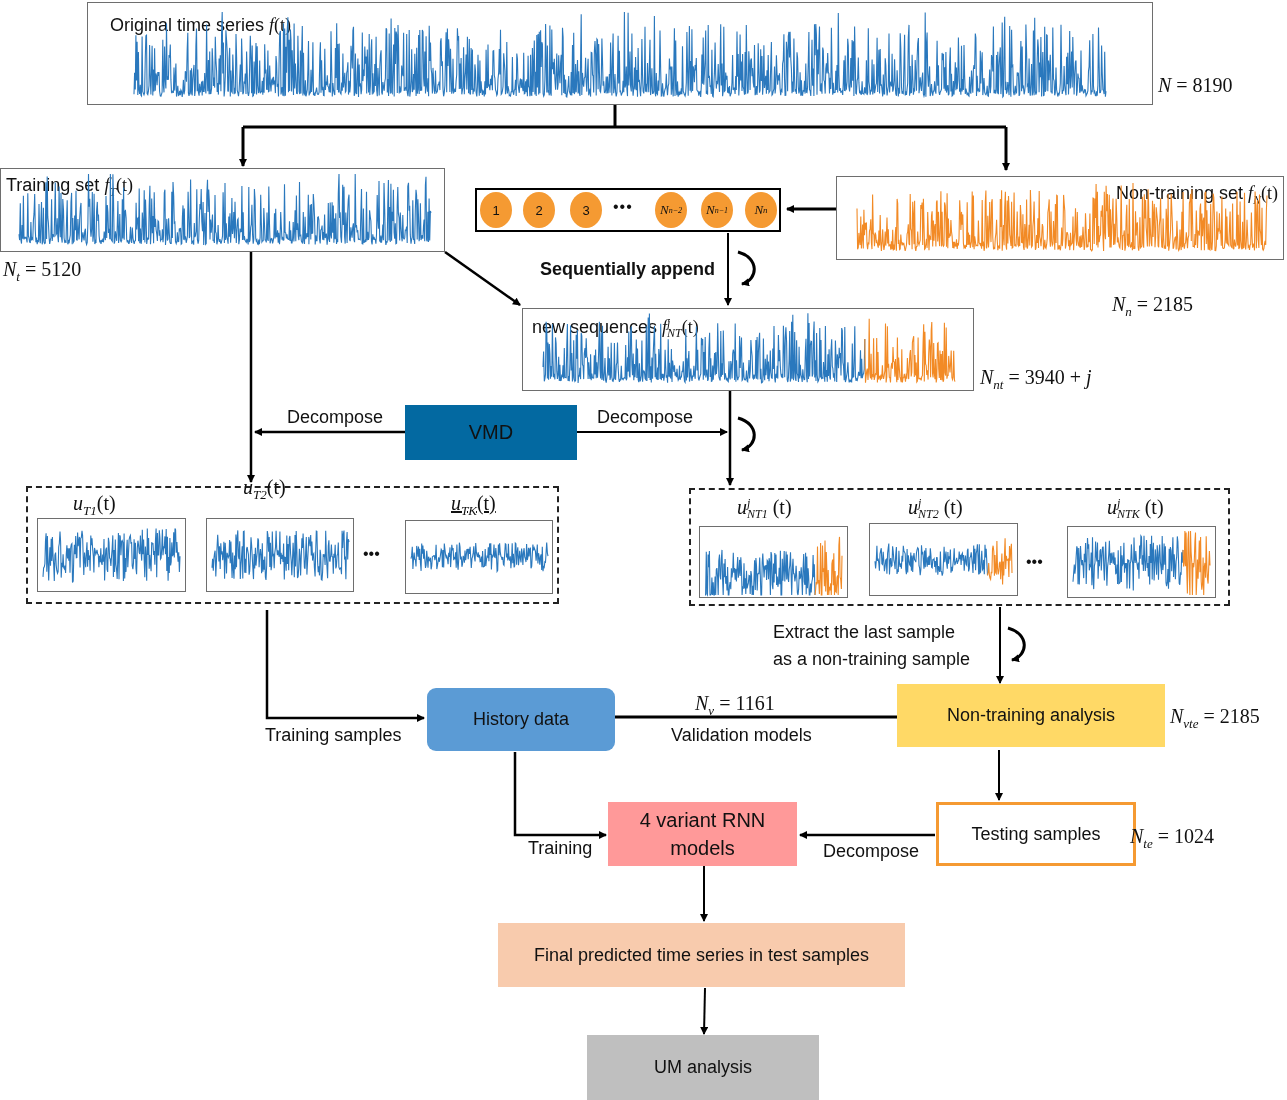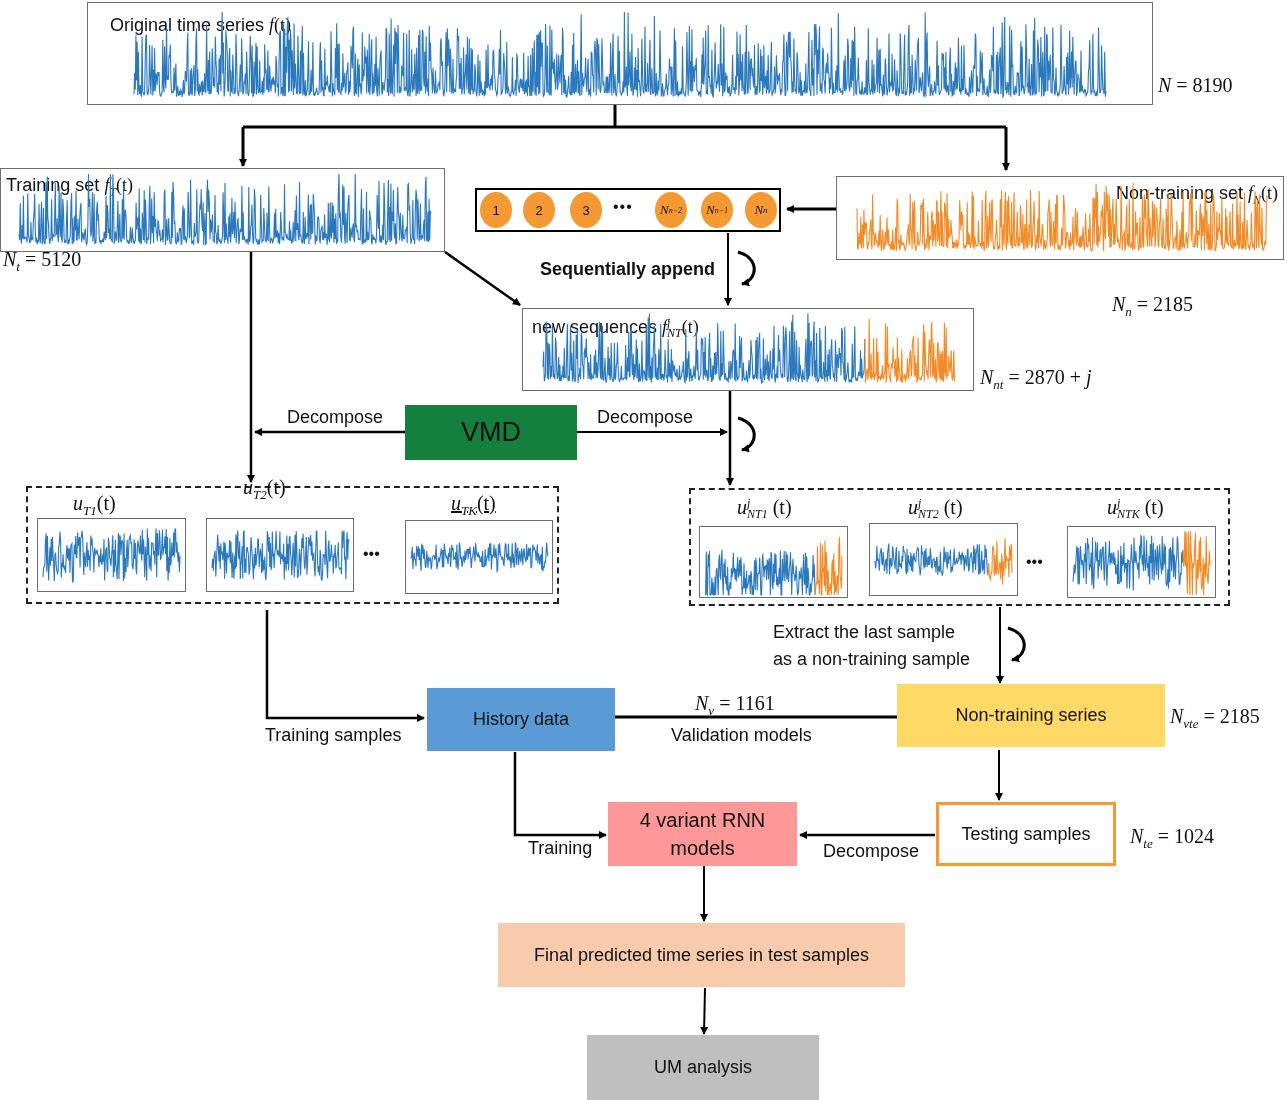--- a/index.html
+++ b/index.html
@@ -86,21 +86,21 @@
 </span>
 
 <div class="panel" style="left:0px; top:168px; width:445px; height:84px;">
   <span class="lbl" style="left:5px; top:6px;">
     <span>Training set </span><span class="math">f</span><sub class="math" style="font-size:12px;">T</sub><span class="mathup">(t)</span>
   </span>
   <svg class="wave" style="left:18px; top:4px;" width="412" height="76">
       <polyline points="0.0,61.2 0.6,67.1 1.3,30.3 1.9,67.0 2.5,70.6 3.1,52.0 3.8,65.8 4.4,22.8 5.0,66.4 5.6,64.3 6.3,65.1 6.9,64.3 7.5,65.6 8.1,69.4 8.8,20.3 9.4,63.1 10.0,64.9 10.6,69.2 11.3,69.5 11.9,48.9 12.5,67.4 13.1,65.0 13.8,66.3 14.4,47.5 15.0,40.9 15.7,21.0 16.3,57.6 16.9,69.1 17.5,64.6 18.2,71.1 18.8,67.1 19.4,69.2 20.0,30.9 20.7,66.5 21.3,70.2 21.9,48.5 22.5,29.1 23.2,71.3 23.8,67.0 24.4,34.7 25.0,69.1 25.7,70.6 26.3,70.0 26.9,9.3 27.6,65.9 28.2,3.6 28.8,43.9 29.4,50.0 30.1,64.5 30.7,70.9 31.3,67.1 31.9,64.5 32.6,26.2 33.2,68.0 33.8,61.5 34.4,61.8 35.1,64.2 35.7,41.2 36.3,9.6 36.9,61.9 37.6,60.6 38.2,45.3 38.8,63.3 39.4,69.2 40.1,13.6 40.7,53.8 41.3,64.2 42.0,19.9 42.6,65.2 43.2,69.6 43.8,26.1 44.5,37.3 45.1,65.0 45.7,69.1 46.3,68.2 47.0,69.9 47.6,45.9 48.2,27.2 48.8,71.3 49.5,66.8 50.1,70.3 50.7,65.6 51.3,62.1 52.0,29.3 52.6,19.9 53.2,71.2 53.8,45.1 54.5,69.1 55.1,68.1 55.7,42.4 56.4,57.1 57.0,17.7 57.6,66.8 58.2,67.0 58.9,45.9 59.5,59.3 60.1,66.4 60.7,45.3 61.4,34.4 62.0,29.9 62.6,69.2 63.2,65.1 63.9,59.2 64.5,64.1 65.1,67.5 65.7,58.7 66.4,55.7 67.0,69.2 67.6,71.4 68.2,69.4 68.9,50.3 69.5,1.0 70.1,33.6 70.8,25.7 71.4,55.7 72.0,63.8 72.6,56.6 73.3,19.1 73.9,68.8 74.5,62.5 75.1,20.7 75.8,71.1 76.4,68.3 77.0,70.1 77.6,37.9 78.3,28.9 78.9,47.9 79.5,41.4 80.1,62.8 80.8,69.4 81.4,67.3 82.0,71.0 82.7,66.9 83.3,68.9 83.9,65.5 84.5,69.3 85.2,58.6 85.8,63.5 86.4,67.2 87.0,23.1 87.7,65.0 88.3,32.1 88.9,39.3 89.5,60.0 90.2,55.8 90.8,66.2 91.4,1.0 92.0,65.6 92.7,67.6 93.3,68.4 93.9,1.3 94.5,24.8 95.2,70.7 95.8,68.6 96.4,58.2 97.1,63.6 97.7,67.8 98.3,51.8 98.9,28.0 99.6,70.0 100.2,61.8 100.8,40.9 101.4,67.4 102.1,68.7 102.7,67.3 103.3,26.2 103.9,65.5 104.6,14.4 105.2,66.7 105.8,39.4 106.4,36.8 107.1,45.1 107.7,66.0 108.3,69.3 108.9,67.2 109.6,70.3 110.2,70.2 110.8,65.4 111.5,53.7 112.1,68.3 112.7,69.9 113.3,54.5 114.0,65.0 114.6,68.7 115.2,70.9 115.8,68.0 116.5,67.4 117.1,29.8 117.7,56.4 118.3,45.9 119.0,44.9 119.6,68.2 120.2,15.4 120.8,70.3 121.5,55.4 122.1,70.8 122.7,67.1 123.3,39.5 124.0,50.6 124.6,66.9 125.2,17.3 125.9,69.4 126.5,26.4 127.1,45.2 127.7,70.9 128.4,65.3 129.0,66.3 129.6,65.9 130.2,32.6 130.9,12.8 131.5,71.3 132.1,59.1 132.7,25.4 133.4,60.3 134.0,42.9 134.6,70.3 135.2,19.2 135.9,53.9 136.5,45.9 137.1,56.5 137.8,61.3 138.4,68.0 139.0,47.9 139.6,48.7 140.3,62.8 140.9,57.3 141.5,67.6 142.1,66.4 142.8,66.2 143.4,56.3 144.0,69.3 144.6,62.3 145.3,19.7 145.9,16.7 146.5,71.9 147.1,61.0 147.8,45.9 148.4,67.6 149.0,65.8 149.6,45.2 150.3,60.3 150.9,69.2 151.5,70.4 152.2,70.4 152.8,18.8 153.4,64.9 154.0,9.0 154.7,23.0 155.3,49.9 155.9,49.3 156.5,68.6 157.2,70.6 157.8,67.9 158.4,59.2 159.0,68.7 159.7,68.4 160.3,55.5 160.9,57.0 161.5,55.0 162.2,71.2 162.8,70.5 163.4,44.0 164.0,32.4 164.7,66.7 165.3,35.4 165.9,65.7 166.6,64.5 167.2,69.8 167.8,66.8 168.4,63.0 169.1,18.8 169.7,40.8 170.3,65.1 170.9,63.1 171.6,6.4 172.2,52.3 172.8,71.0 173.4,68.5 174.1,67.8 174.7,71.7 175.3,49.9 175.9,64.1 176.6,62.4 177.2,58.3 177.8,16.3 178.4,66.4 179.1,70.7 179.7,67.4 180.3,45.8 181.0,31.0 181.6,36.4 182.2,15.9 182.8,48.2 183.5,58.3 184.1,29.0 184.7,71.9 185.3,56.0 186.0,40.1 186.6,71.2 187.2,70.5 187.8,21.4 188.5,6.7 189.1,39.0 189.7,16.6 190.3,27.7 191.0,66.5 191.6,46.6 192.2,59.8 192.9,50.5 193.5,41.6 194.1,67.3 194.7,67.1 195.4,69.9 196.0,21.9 196.6,58.9 197.2,60.2 197.9,71.3 198.5,68.2 199.1,52.0 199.7,66.0 200.4,69.0 201.0,66.0 201.6,70.0 202.2,70.1 202.9,66.9 203.5,63.1 204.1,19.2 204.7,46.8 205.4,70.0 206.0,9.9 206.6,66.9 207.3,50.3 207.9,64.4 208.5,66.5 209.1,70.7 209.8,43.5 210.4,63.8 211.0,40.3 211.6,69.8 212.3,57.5 212.9,25.0 213.5,61.0 214.1,55.0 214.8,39.1 215.4,65.3 216.0,28.8 216.6,52.3 217.3,69.9 217.9,57.0 218.5,47.0 219.1,46.0 219.8,71.2 220.4,67.2 221.0,55.5 221.7,58.8 222.3,58.6 222.9,13.1 223.5,67.0 224.2,39.2 224.8,66.8 225.4,63.2 226.0,67.1 226.7,68.5 227.3,69.3 227.9,65.8 228.5,67.9 229.2,71.5 229.8,14.1 230.4,69.1 231.0,67.1 231.7,54.2 232.3,51.3 232.9,31.7 233.6,61.9 234.2,70.6 234.8,66.1 235.4,16.0 236.1,27.2 236.7,65.1 237.3,68.0 237.9,66.8 238.6,70.9 239.2,71.4 239.8,66.5 240.4,71.1 241.1,64.6 241.7,21.8 242.3,48.3 242.9,69.0 243.6,67.7 244.2,67.7 244.8,35.0 245.4,49.4 246.1,66.9 246.7,67.3 247.3,69.4 248.0,39.4 248.6,66.1 249.2,67.9 249.8,13.4 250.5,51.3 251.1,70.3 251.7,67.9 252.3,65.6 253.0,65.9 253.6,70.4 254.2,68.0 254.8,64.0 255.5,40.3 256.1,65.4 256.7,35.8 257.3,63.7 258.0,63.7 258.6,57.4 259.2,69.7 259.8,59.7 260.5,71.2 261.1,64.1 261.7,39.0 262.4,55.4 263.0,66.7 263.6,63.8 264.2,67.3 264.9,67.0 265.5,11.2 266.1,59.4 266.7,59.8 267.4,65.5 268.0,61.3 268.6,65.7 269.2,66.2 269.9,66.5 270.5,48.2 271.1,67.9 271.7,57.2 272.4,69.9 273.0,69.9 273.6,65.9 274.2,48.9 274.9,68.4 275.5,58.1 276.1,37.3 276.8,68.3 277.4,22.5 278.0,56.9 278.6,50.2 279.3,63.5 279.9,67.2 280.5,9.0 281.1,62.7 281.8,62.2 282.4,68.0 283.0,69.2 283.6,70.6 284.3,39.0 284.9,67.6 285.5,70.9 286.1,43.7 286.8,66.2 287.4,64.2 288.0,60.0 288.7,64.2 289.3,21.8 289.9,71.3 290.5,49.5 291.2,31.7 291.8,66.5 292.4,31.0 293.0,60.2 293.7,60.0 294.3,21.0 294.9,30.0 295.5,43.0 296.2,71.5 296.8,62.3 297.4,67.5 298.0,67.6 298.7,44.2 299.3,43.8 299.9,47.0 300.5,66.3 301.2,70.5 301.8,56.9 302.4,56.7 303.1,52.6 303.7,66.7 304.3,59.0 304.9,67.2 305.6,41.6 306.2,65.1 306.8,63.1 307.4,60.6 308.1,71.8 308.7,65.4 309.3,30.1 309.9,66.0 310.6,69.0 311.2,29.6 311.8,61.9 312.4,65.5 313.1,29.3 313.7,59.7 314.3,32.5 314.9,69.7 315.6,45.4 316.2,66.2 316.8,40.2 317.5,71.0 318.1,67.5 318.7,69.1 319.3,20.6 320.0,1.0 320.6,44.9 321.2,39.3 321.8,63.5 322.5,69.8 323.1,49.9 323.7,11.8 324.3,52.1 325.0,13.8 325.6,63.8 326.2,70.6 326.8,39.6 327.5,54.4 328.1,70.0 328.7,38.9 329.3,26.5 330.0,21.7 330.6,66.6 331.2,68.1 331.9,54.3 332.5,60.4 333.1,64.6 333.7,54.2 334.4,50.3 335.0,67.0 335.6,69.2 336.2,1.0 336.9,54.6 337.5,52.1 338.1,59.4 338.7,57.1 339.4,66.4 340.0,66.1 340.6,66.4 341.2,66.8 341.9,39.1 342.5,16.1 343.1,70.7 343.8,70.9 344.4,35.5 345.0,69.3 345.6,69.0 346.3,67.3 346.9,69.0 347.5,18.8 348.1,67.4 348.8,58.9 349.4,67.0 350.0,64.3 350.6,37.2 351.3,44.1 351.9,48.0 352.5,68.8 353.1,71.5 353.8,61.4 354.4,66.6 355.0,63.8 355.6,66.3 356.3,66.2 356.9,70.7 357.5,61.7 358.2,22.0 358.8,46.8 359.4,55.7 360.0,8.0 360.7,67.9 361.3,68.7 361.9,62.5 362.5,69.8 363.2,64.0 363.8,51.5 364.4,67.3 365.0,10.1 365.7,36.0 366.3,66.3 366.9,71.9 367.5,68.8 368.2,69.0 368.8,31.3 369.4,6.9 370.0,67.6 370.7,34.0 371.3,69.1 371.9,10.7 372.6,67.7 373.2,38.8 373.8,48.0 374.4,16.8 375.1,59.4 375.7,65.8 376.3,50.3 376.9,70.7 377.6,70.3 378.2,32.5 378.8,13.9 379.4,40.5 380.1,44.9 380.7,67.5 381.3,39.5 381.9,53.1 382.6,64.5 383.2,68.3 383.8,42.0 384.4,64.8 385.1,66.0 385.7,64.9 386.3,57.1 387.0,57.2 387.6,53.6 388.2,69.9 388.8,13.2 389.5,9.8 390.1,37.7 390.7,32.8 391.3,61.9 392.0,70.6 392.6,66.7 393.2,64.3 393.8,27.3 394.5,66.4 395.1,66.4 395.7,71.0 396.3,37.6 397.0,16.8 397.6,22.2 398.2,66.5 398.9,26.2 399.5,43.6 400.1,68.2 400.7,64.2 401.4,30.3 402.0,67.1 402.6,64.7 403.2,62.0 403.9,65.8 404.5,53.4 405.1,46.6 405.7,68.3 406.4,12.1 407.0,3.7 407.6,66.9 408.2,68.4 408.9,38.7 409.5,69.1 410.1,25.5 410.7,67.6 411.4,37.9 412.0,39.8" fill="none" stroke="#2a78bd" stroke-width="1.1"></polyline>
     </svg>
 </div>
-<span class="lbl" style="left:3px; top:248px; font-size:20px;">
+<span class="lbl" style="left:3px; top:258px; font-size:20px;">
   <span class="math">N</span><sub class="math" style="font-size:13px;">t</sub><span class="mathup"> = 5120</span>
 </span>
 
 <div class="abs" style="left:475px; top:188px; width:306px; height:44px; border:2px solid #000; box-sizing:border-box;">
   <div class="circle" style="left:3px; top:2px;">
       <span>1</span>
     </div>
   <div class="circle" style="left:46px; top:2px;">
       <span>2</span>
     </div>
@@ -138,24 +138,24 @@
 <div class="panel" style="left:522px; top:308px; width:452px; height:83px;">
   <span class="lbl" style="left:9px; top:8px;">
     <span>new sequences </span><span class="math">f</span><span style="display:inline-block; vertical-align:middle; line-height:10px; font-size:12px;" class="math"><span style="display:block;">j</span><span style="display:block;">NT</span></span><span class="mathup">(t)</span>
   </span>
   <svg class="wave" style="left:20px; top:2px;" width="412" height="76">
       <polyline points="0.0,56.0 0.6,40.6 1.3,70.3 1.9,67.6 2.5,63.4 3.1,10.7 3.8,18.5 4.4,67.6 5.0,31.5 5.6,68.7 6.3,33.0 6.9,42.8 7.5,67.7 8.1,55.0 8.8,65.7 9.4,13.3 10.0,49.9 10.6,66.3 11.3,62.9 11.9,68.4 12.5,26.4 13.1,32.2 13.8,60.4 14.4,67.9 15.0,64.5 15.7,45.7 16.3,70.1 16.9,53.8 17.5,69.5 18.2,69.3 18.8,63.6 19.4,66.3 20.0,54.4 20.7,67.7 21.3,37.1 21.9,66.3 22.5,66.5 23.2,66.7 23.8,34.6 24.4,12.9 25.0,69.8 25.7,65.1 26.3,70.2 26.9,52.4 27.6,14.6 28.2,59.4 28.8,42.1 29.4,70.5 30.1,66.1 30.7,29.2 31.3,68.5 31.9,70.4 32.6,69.4 33.2,23.8 33.8,47.8 34.4,19.0 35.1,72.0 35.7,64.7 36.3,64.9 36.9,56.7 37.6,68.1 38.2,21.8 38.8,24.8 39.4,53.5 40.1,55.1 40.7,68.1 41.3,42.4 42.0,37.0 42.6,46.9 43.2,27.2 43.8,45.6 44.5,47.2 45.1,68.0 45.7,51.2 46.3,62.7 47.0,67.9 47.6,43.2 48.2,69.3 48.8,62.5 49.5,66.7 50.1,67.1 50.7,67.0 51.3,44.3 52.0,63.6 52.6,38.6 53.2,67.3 53.8,51.3 54.5,66.6 55.1,57.2 55.7,39.1 56.4,10.8 57.0,57.4 57.6,67.5 58.2,21.4 58.9,69.0 59.5,14.8 60.1,66.9 60.7,69.6 61.4,60.7 62.0,47.0 62.6,69.1 63.2,71.6 63.9,66.3 64.5,60.7 65.1,35.7 65.7,64.4 66.4,47.3 67.0,68.9 67.6,66.2 68.2,31.7 68.9,66.2 69.5,70.0 70.1,70.4 70.8,66.7 71.4,32.1 72.0,68.0 72.6,68.3 73.3,54.2 73.9,51.7 74.5,31.4 75.1,55.9 75.8,67.7 76.4,70.8 77.0,68.7 77.6,68.9 78.3,54.8 78.9,67.8 79.5,67.7 80.1,68.6 80.8,67.2 81.4,66.7 82.0,67.2 82.7,34.1 83.3,69.3 83.9,67.2 84.5,46.2 85.2,60.6 85.8,20.4 86.4,64.6 87.0,66.2 87.7,20.1 88.3,15.5 88.9,54.2 89.5,64.2 90.2,42.4 90.8,69.2 91.4,53.1 92.0,66.1 92.7,52.8 93.3,28.5 93.9,67.1 94.5,37.4 95.2,68.7 95.8,71.2 96.4,52.3 97.1,70.4 97.7,68.3 98.3,64.8 98.9,29.5 99.6,70.8 100.2,61.9 100.8,59.8 101.4,60.6 102.1,67.6 102.7,68.5 103.3,15.2 103.9,70.1 104.6,50.2 105.2,6.6 105.8,67.0 106.4,2.4 107.1,68.9 107.7,55.3 108.3,71.5 108.9,46.6 109.6,67.8 110.2,43.1 110.8,29.0 111.5,15.1 112.1,66.2 112.7,42.8 113.3,67.4 114.0,68.1 114.6,56.6 115.2,68.9 115.8,38.0 116.5,47.6 117.1,67.9 117.7,12.7 118.3,69.1 119.0,62.9 119.6,66.9 120.2,62.9 120.8,69.7 121.5,64.6 122.1,38.8 122.7,55.3 123.3,66.7 124.0,64.4 124.6,71.7 125.2,28.2 125.9,65.7 126.5,51.8 127.1,65.8 127.7,66.7 128.4,37.9 129.0,71.1 129.6,49.6 130.2,55.2 130.9,60.9 131.5,54.4 132.1,64.7 132.7,61.3 133.4,66.2 134.0,57.8 134.6,65.5 135.2,69.2 135.9,67.7 136.5,54.4 137.1,68.8 137.8,66.1 138.4,66.0 139.0,60.4 139.6,60.6 140.3,50.2 140.9,64.1 141.5,70.4 142.1,71.4 142.8,18.0 143.4,69.5 144.0,47.3 144.6,66.4 145.3,48.8 145.9,40.1 146.5,70.6 147.1,66.0 147.8,57.5 148.4,65.8 149.0,70.0 149.6,65.0 150.3,65.2 150.9,54.8 151.5,63.8 152.2,67.8 152.8,48.4 153.4,15.4 154.0,59.4 154.7,38.8 155.3,66.5 155.9,69.5 156.5,67.0 157.2,64.7 157.8,62.9 158.4,26.9 159.0,34.2 159.7,27.9 160.3,68.8 160.9,40.9 161.5,64.6 162.2,26.1 162.8,66.4 163.4,62.2 164.0,58.6 164.7,69.9 165.3,68.1 165.9,37.3 166.6,21.8 167.2,66.1 167.8,47.2 168.4,70.4 169.1,70.0 169.7,54.6 170.3,68.7 170.9,56.8 171.6,42.0 172.2,64.2 172.8,41.1 173.4,63.0 174.1,54.1 174.7,12.3 175.3,40.5 175.9,65.6 176.6,68.2 177.2,69.5 177.8,20.1 178.4,65.8 179.1,52.4 179.7,63.9 180.3,19.4 181.0,48.2 181.6,68.6 182.2,62.2 182.8,65.0 183.5,69.5 184.1,66.8 184.7,70.0 185.3,70.6 186.0,50.3 186.6,66.1 187.2,68.4 187.8,50.0 188.5,54.9 189.1,67.4 189.7,42.6 190.3,38.7 191.0,42.4 191.6,69.0 192.2,12.6 192.9,70.8 193.5,49.2 194.1,64.3 194.7,69.2 195.4,66.3 196.0,65.8 196.6,25.0 197.2,56.9 197.9,37.6 198.5,26.5 199.1,69.4 199.7,68.6 200.4,51.6 201.0,66.0 201.6,68.6 202.2,68.9 202.9,67.6 203.5,59.5 204.1,70.1 204.7,70.7 205.4,60.7 206.0,49.1 206.6,67.5 207.3,59.8 207.9,29.1 208.5,39.0 209.1,45.0 209.8,66.9 210.4,67.8 211.0,63.7 211.6,67.6 212.3,64.1 212.9,29.0 213.5,67.8 214.1,25.9 214.8,68.6 215.4,41.3 216.0,29.7 216.6,21.7 217.3,68.2 217.9,57.7 218.5,71.8 219.1,71.5 219.8,70.3 220.4,27.5 221.0,63.9 221.7,69.3 222.3,47.8 222.9,64.1 223.5,57.0 224.2,43.6 224.8,67.9 225.4,50.6 226.0,70.2 226.7,60.2 227.3,39.4 227.9,61.7 228.5,66.9 229.2,67.2 229.8,37.6 230.4,57.9 231.0,14.9 231.7,67.1 232.3,71.4 232.9,62.7 233.6,66.8 234.2,54.9 234.8,67.6 235.4,24.1 236.1,50.1 236.7,39.0 237.3,55.1 237.9,63.0 238.6,66.5 239.2,62.9 239.8,67.1 240.4,14.8 241.1,35.8 241.7,66.3 242.3,26.4 242.9,16.2 243.6,30.7 244.2,68.6 244.8,71.0 245.4,66.7 246.1,49.5 246.7,19.9 247.3,70.6 248.0,67.0 248.6,10.7 249.2,67.8 249.8,3.8 250.5,69.3 251.1,60.3 251.7,21.0 252.3,66.9 253.0,70.0 253.6,29.2 254.2,62.3 254.8,64.7 255.5,70.9 256.1,35.8 256.7,67.5 257.3,53.8 258.0,63.8 258.6,66.5 259.2,71.0 259.8,58.2 260.5,66.1 261.1,68.6 261.7,68.3 262.4,39.9 263.0,27.8 263.6,65.7 264.2,71.3 264.9,2.2 265.5,67.9 266.1,12.0 266.7,65.6 267.4,34.0 268.0,30.1 268.6,30.5 269.2,65.6 269.9,62.6 270.5,23.6 271.1,10.5 271.7,66.4 272.4,49.3 273.0,70.1 273.6,22.0 274.2,64.0 274.9,70.7 275.5,69.5 276.1,66.8 276.8,17.0 277.4,66.6 278.0,29.0 278.6,67.5 279.3,67.0 279.9,67.2 280.5,51.1 281.1,60.9 281.8,70.7 282.4,15.0 283.0,66.1 283.6,59.1 284.3,70.8 284.9,43.3 285.5,65.0 286.1,38.3 286.8,66.4 287.4,68.5 288.0,40.1 288.7,28.3 289.3,55.3 289.9,57.7 290.5,66.6 291.2,62.2 291.8,70.4 292.4,29.5 293.0,47.6 293.7,71.0 294.3,43.2 294.9,47.8 295.5,57.3 296.2,36.8 296.8,47.3 297.4,42.0 298.0,64.6 298.7,17.1 299.3,19.6 299.9,51.5 300.5,55.0 301.2,69.3 301.8,16.1 302.4,71.1 303.1,68.2 303.7,64.7 304.3,60.3 304.9,51.2 305.6,66.4 306.2,71.4 306.8,69.5 307.4,70.3 308.1,68.7 308.7,71.5 309.3,32.5 309.9,66.4 310.6,65.6 311.2,46.5 311.8,15.3 312.4,65.7 313.1,69.9 313.7,67.9 314.3,69.1 314.9,66.1 315.6,60.9 316.2,64.1 316.8,64.4 317.5,39.3 318.1,67.2 318.7,47.7 319.3,67.2 320.0,63.3 320.6,62.9 321.2,58.4 321.8,27.9" fill="none" stroke="#2a78bd" stroke-width="1.1"></polyline>
       <polyline points="321.8,27.9 322.5,71.8 323.1,65.6 323.7,60.2 324.3,57.5 325.0,69.0 325.6,57.5 326.2,7.7 326.8,62.5 327.5,67.3 328.1,42.7 328.7,68.7 329.3,64.1 330.0,65.1 330.6,27.3 331.2,69.0 331.9,65.8 332.5,62.9 333.1,63.3 333.7,27.1 334.4,71.5 335.0,41.0 335.6,68.6 336.2,65.5 336.9,65.3 337.5,69.3 338.1,63.6 338.7,67.8 339.4,54.4 340.0,65.2 340.6,67.8 341.2,64.4 341.9,59.7 342.5,12.6 343.1,71.5 343.8,66.0 344.4,15.2 345.0,56.7 345.6,52.7 346.3,66.2 346.9,66.7 347.5,71.5 348.1,56.1 348.8,51.8 349.4,57.8 350.0,35.9 350.6,50.5 351.3,51.1 351.9,65.8 352.5,48.0 353.1,61.8 353.8,71.2 354.4,26.6 355.0,69.1 355.6,46.5 356.3,56.8 356.9,65.9 357.5,67.6 358.2,71.2 358.8,38.2 359.4,71.4 360.0,67.1 360.7,66.6 361.3,62.9 361.9,66.4 362.5,70.7 363.2,62.6 363.8,67.7 364.4,47.0 365.0,60.2 365.7,68.1 366.3,54.2 366.9,43.0 367.5,39.0 368.2,65.4 368.8,61.2 369.4,31.5 370.0,28.3 370.7,25.2 371.3,66.1 371.9,44.1 372.6,64.6 373.2,51.4 373.8,70.9 374.4,70.0 375.1,26.4 375.7,67.6 376.3,67.2 376.9,68.0 377.6,67.5 378.2,69.4 378.8,65.4 379.4,64.8 380.1,31.4 380.7,13.3 381.3,70.6 381.9,20.7 382.6,52.9 383.2,54.6 383.8,63.9 384.4,59.3 385.1,68.6 385.7,43.1 386.3,28.5 387.0,36.8 387.6,66.2 388.2,19.2 388.8,11.0 389.5,62.5 390.1,66.5 390.7,31.9 391.3,62.2 392.0,68.3 392.6,48.0 393.2,71.4 393.8,67.4 394.5,32.5 395.1,31.9 395.7,57.7 396.3,66.9 397.0,39.4 397.6,68.9 398.2,42.9 398.9,69.3 399.5,40.1 400.1,70.8 400.7,68.8 401.4,11.7 402.0,61.7 402.6,64.6 403.2,16.5 403.9,67.7 404.5,64.3 405.1,64.4 405.7,44.9 406.4,54.6 407.0,61.5 407.6,52.0 408.2,39.6 408.9,66.3 409.5,68.5 410.1,66.1 410.7,39.8 411.4,68.8 412.0,70.6" fill="none" stroke="#f28a25" stroke-width="1.1"></polyline>
     </svg>
 </div>
 <span class="lbl" style="left:980px; top:366px; font-size:20px;">
-  <span class="math">N</span><sub class="math" style="font-size:13px;">nt</sub><span class="mathup"> = 2870 + </span><span class="math">j</span>
-</span>
-
-<div class="node" style="left:405px; top:405px; width:172px; height:55px; background:#15803d; font-size:27px;">
+  <span class="math">N</span><sub class="math" style="font-size:13px;">nt</sub><span class="mathup"> = 3940 + </span><span class="math">j</span>
+</span>
+
+<div class="node" style="left:405px; top:405px; width:172px; height:55px; background:#0369a1; font-size:20px;">
   <span>VMD</span>
 </div>
 <span class="lbl" style="left:287px; top:407px;">Decompose</span>
 <span class="lbl" style="left:597px; top:407px;">Decompose</span>
 
 <div class="dash" style="left:26px; top:486px; width:533px; height:118px;"></div>
 <span class="lbl" style="left:73px; top:492px; font-size:20px;"><span class="math">u</span><sub class="math" style="font-size:13px;">T1</sub><span class="mathup">(t)</span></span>
 <span class="lbl" style="left:243px; top:476px; font-size:20px;"><span class="math">u</span><sub class="math" style="font-size:13px;">T2</sub><span class="mathup">(t)</span></span>
 <span class="lbl" style="left:451px; top:492px; font-size:20px;text-decoration:underline;"><span class="math">u</span><sub class="math" style="font-size:13px;">TK</sub><span class="mathup">(t)</span></span>
 <div class="panel" style="left:37px; top:518px; width:149px; height:74px;">
@@ -195,44 +195,44 @@
 <div class="panel" style="left:1067px; top:526px; width:149px; height:72px;">
   <svg class="wave" style="left:5px; top:3px;" width="137" height="66">
       <polyline points="0.0,51.7 0.6,43.7 1.3,34.5 1.9,43.7 2.5,38.0 3.1,27.5 3.8,16.4 4.4,18.6 5.0,54.3 5.7,17.9 6.3,54.6 6.9,33.0 7.5,16.0 8.2,28.8 8.8,35.2 9.4,30.1 10.1,36.6 10.7,48.1 11.3,23.7 11.9,32.1 12.6,13.0 13.2,54.1 13.8,34.9 14.5,8.1 15.1,18.8 15.7,14.2 16.3,40.3 17.0,35.6 17.6,36.9 18.2,22.4 18.9,55.3 19.5,7.3 20.1,46.8 20.7,59.1 21.4,35.8 22.0,32.7 22.6,11.6 23.3,27.2 23.9,31.5 24.5,12.6 25.1,48.7 25.8,30.0 26.4,36.2 27.0,20.9 27.7,19.2 28.3,40.5 28.9,27.4 29.5,17.2 30.2,17.1 30.8,38.2 31.4,50.5 32.1,25.7 32.7,11.7 33.3,34.0 33.9,55.8 34.6,36.6 35.2,31.4 35.8,23.8 36.4,10.8 37.1,35.0 37.7,23.2 38.3,32.9 39.0,22.5 39.6,28.7 40.2,33.6 40.8,22.4 41.5,35.0 42.1,27.4 42.7,43.5 43.4,42.9 44.0,34.5 44.6,54.0 45.2,20.3 45.9,53.6 46.5,53.1 47.1,52.2 47.8,16.0 48.4,52.0 49.0,25.3 49.6,34.9 50.3,33.5 50.9,12.7 51.5,42.7 52.2,33.0 52.8,38.2 53.4,33.0 54.0,58.6 54.7,29.2 55.3,32.1 55.9,29.9 56.6,58.6 57.2,33.4 57.8,31.4 58.4,14.4 59.1,29.6 59.7,33.3 60.3,60.5 61.0,7.4 61.6,28.4 62.2,33.0 62.8,21.1 63.5,30.6 64.1,34.4 64.7,39.6 65.4,32.5 66.0,48.7 66.6,15.5 67.2,28.7 67.9,5.9 68.5,6.9 69.1,34.6 69.8,25.3 70.4,41.0 71.0,5.7 71.6,28.9 72.3,41.0 72.9,30.7 73.5,9.9 74.2,37.9 74.8,33.0 75.4,46.6 76.0,25.9 76.7,54.6 77.3,14.1 77.9,32.9 78.6,5.7 79.2,49.4 79.8,21.5 80.4,12.7 81.1,50.4 81.7,37.3 82.3,19.4 83.0,30.4 83.6,44.7 84.2,15.3 84.8,24.9 85.5,49.7 86.1,22.3 86.7,14.5 87.4,32.4 88.0,37.7 88.6,44.1 89.2,6.0 89.9,40.1 90.5,33.5 91.1,13.6 91.8,34.7 92.4,16.2 93.0,52.7 93.6,56.1 94.3,52.4 94.9,39.1 95.5,58.8 96.2,18.8 96.8,52.3 97.4,17.0 98.0,20.5 98.7,41.2 99.3,25.5 99.9,7.3 100.6,46.9 101.2,24.3 101.8,34.1 102.4,49.3 103.1,31.3 103.7,26.6 104.3,6.4 104.9,11.8 105.6,33.3 106.2,53.4 106.8,54.7 107.5,43.3 108.1,43.9 108.7,22.2 109.3,32.6 110.0,19.9" fill="none" stroke="#2a78bd" stroke-width="1.1"></polyline>
       <polyline points="110.0,19.9 110.6,36.6 111.2,33.5 111.9,1.0 112.5,36.2 113.1,2.5 113.7,39.3 114.4,63.6 115.0,9.5 115.6,1.3 116.3,46.0 116.9,65.0 117.5,1.0 118.1,21.7 118.8,32.7 119.4,65.0 120.0,33.1 120.7,37.3 121.3,30.7 121.9,11.8 122.5,2.5 123.2,65.0 123.8,50.9 124.4,29.4 125.1,48.8 125.7,30.4 126.3,10.4 126.9,42.3 127.6,7.0 128.2,51.3 128.8,59.8 129.5,54.2 130.1,27.5 130.7,65.0 131.3,36.7 132.0,32.9 132.6,47.8 133.2,6.2 133.9,38.3 134.5,48.9 135.1,53.6 135.7,37.7 136.4,21.1 137.0,35.6" fill="none" stroke="#f28a25" stroke-width="1.1"></polyline>
     </svg>
 </div>
 
 <span class="lbl" style="left:773px; top:622px;">Extract the last sample</span>
 <span class="lbl" style="left:773px; top:649px;">as a non-training sample</span>
 
-<div class="node" style="left:427px; top:688px; width:188px; height:63px; background:#5b9bd5;">
+<div class="node" style="left:427px; top:688px; width:188px; height:63px; background:#5b9bd5;border-radius:9px;">
   <span>History data</span>
 </div>
 <span class="lbl" style="left:265px; top:725px;">Training samples</span>
 
 <div class="node" style="left:897px; top:684px; width:268px; height:63px; background:#ffd966;">
-  <span>Non-training series</span>
+  <span>Non-training analysis</span>
 </div>
 <span class="lbl" style="left:1170px; top:705px; font-size:20px;">
   <span class="math">N</span><sub class="math" style="font-size:13px;">vte</sub><span class="mathup"> = 2185</span>
 </span>
 <span class="lbl" style="left:695px; top:692px; font-size:20px;">
   <span class="math">N</span><sub class="math" style="font-size:13px;">v</sub><span class="mathup"> = 1161</span>
 </span>
 <span class="lbl" style="left:671px; top:725px;">Validation models</span>
 
 <div class="node" style="left:608px; top:802px; width:189px; height:64px; background:#ff9999; flex-direction:column; font-size:20px; line-height:28px;">
   <span>4 variant RNN</span>
   <span>models</span>
 </div>
 <span class="lbl" style="left:528px; top:838px;">Training</span>
 <span class="lbl" style="left:823px; top:841px;">Decompose</span>
 
-<div class="node" style="left:936px; top:802px; width:180px; height:64px; border:3px solid #f59a32; background:#fff;">
+<div class="node" style="left:936px; top:802px; width:200px; height:64px; border:3px solid #f59a32; background:#fff;">
   <span>Testing samples</span>
 </div>
 <span class="lbl" style="left:1130px; top:825px; font-size:20px;">
   <span class="math">N</span><sub class="math" style="font-size:13px;">te</sub><span class="mathup"> = 1024</span>
 </span>
 
 <div class="node" style="left:498px; top:923px; width:407px; height:64px; background:#f8cbad;">
   <span>Final predicted time series in test samples</span>
 </div>
 

